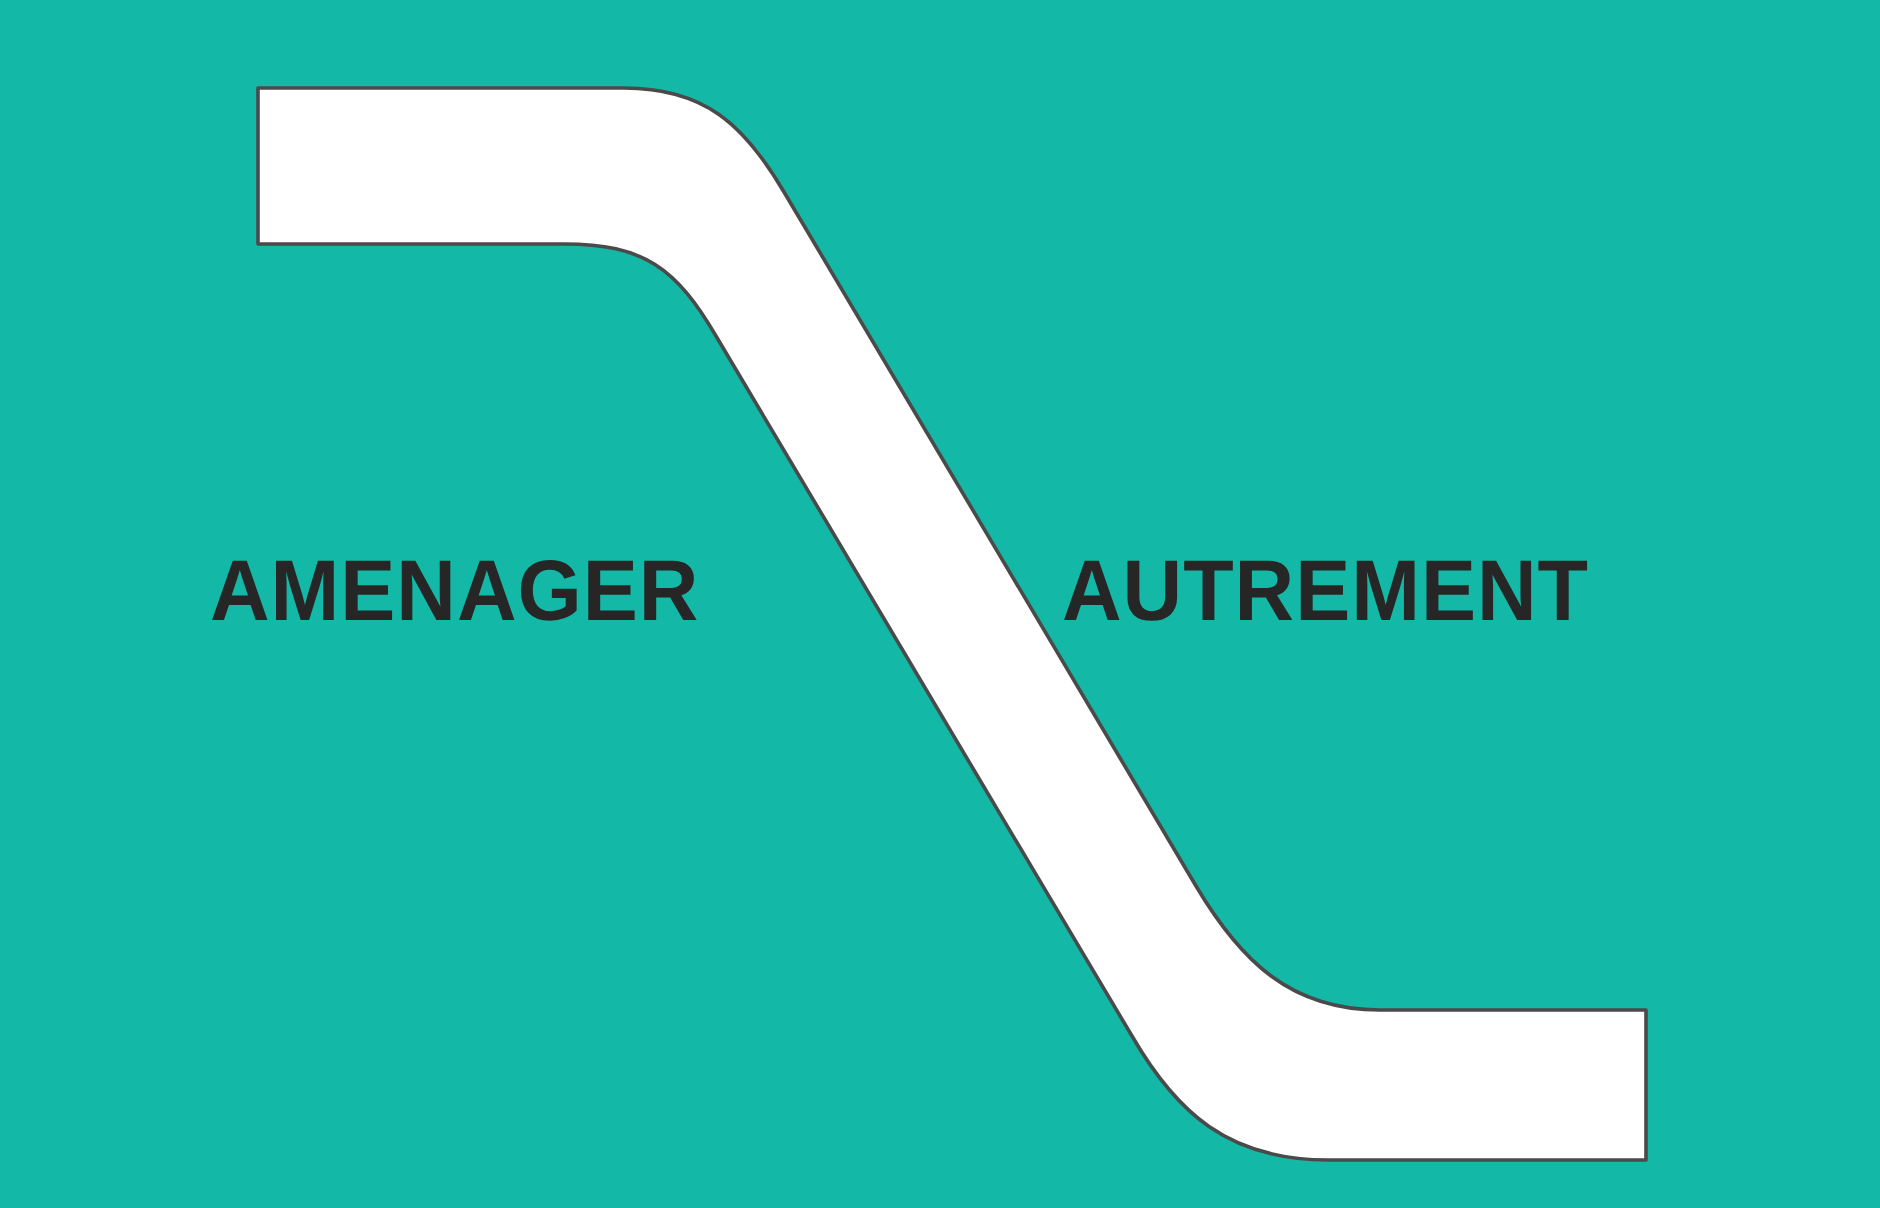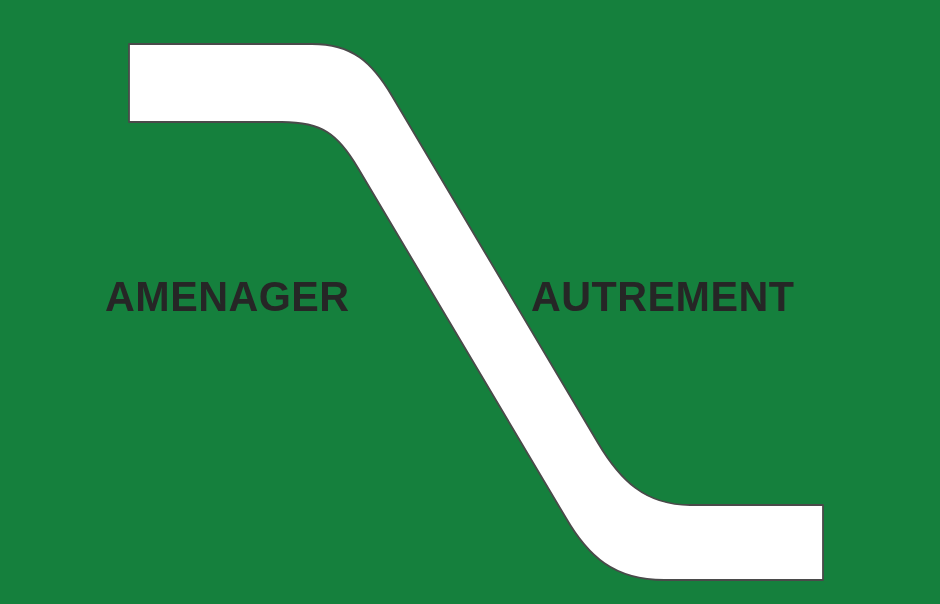--- a/index.html
+++ b/index.html
@@ -11,21 +11,21 @@
     width: 940px;
     height: 604px;
     background: #ffffff;
     font-family: "Liberation Sans", sans-serif;
     overflow: hidden;
   }
   #logo-canvas {
     position: relative;
     width: 940px;
     height: 604px;
-    background: #15803d;
+    background: #14b8a6;
   }
   #ribbon-svg {
     position: absolute;
     left: 0;
     top: 0;
     width: 940px;
     height: 604px;
     display: block;
   }
   .wordmark {

